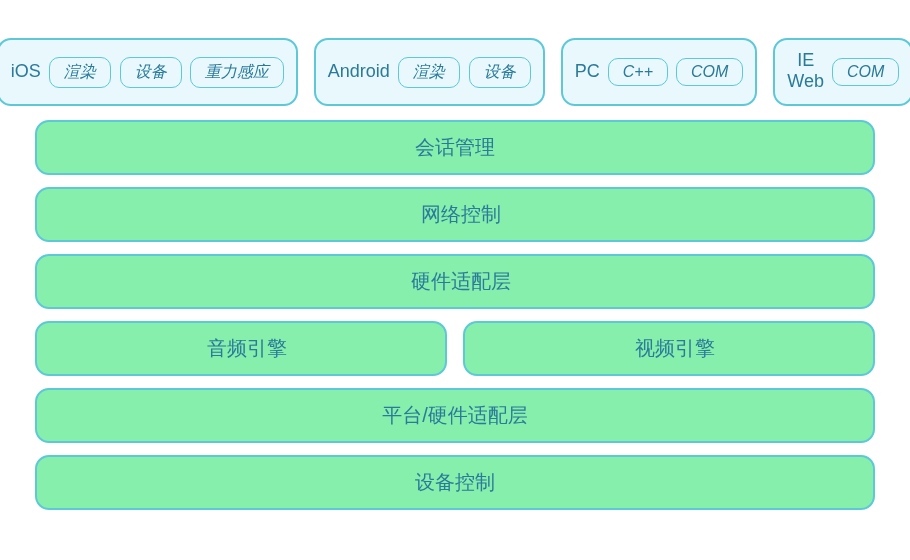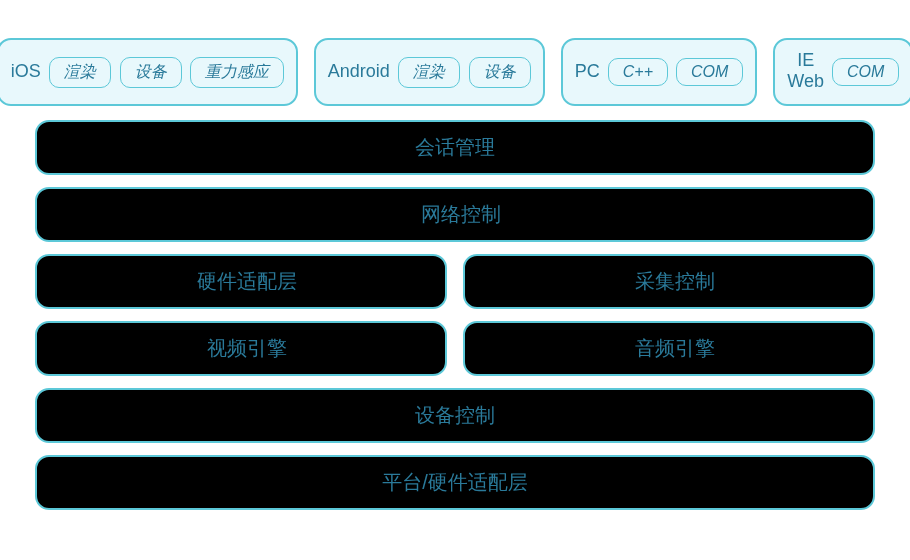--- a/index.html
+++ b/index.html
@@ -58,21 +58,21 @@
     }
     
     .layer-row {
       display: flex;
       gap: 16px;
       margin-bottom: 12px;
     }
     .layer-box {
       border: 2px solid #5cc8d8;
       border-radius: 14px;
-      background: #000000;
+      background: #86efac;
       padding: 12px 20px;
       text-align: center;
       font-size: 20px;
       color: #2a7a9a;
       font-weight: 400;
     }
     .layer-box.full {
       flex: 1;
     }
     .layer-box.half {
@@ -128,29 +128,28 @@
   <div class="layer-row">
     <div class="layer-box full">会话管理</div>
   </div>
 
   <div class="layer-row">
     <div class="layer-box half">网络控制</div>
   </div>
 
   <div class="layer-row">
     <div class="layer-box half">硬件适配层</div>
-    <div class="layer-box half">采集控制</div>
   </div>
 
   <div class="layer-row">
+    <div class="layer-box half">音频引擎</div>
     <div class="layer-box half">视频引擎</div>
-    <div class="layer-box half">音频引擎</div>
+  </div>
+
+  <div class="layer-row">
+    <div class="layer-box full">平台/硬件适配层</div>
   </div>
 
   <div class="layer-row">
     <div class="layer-box full">设备控制</div>
   </div>
 
-  <div class="layer-row">
-    <div class="layer-box full">平台/硬件适配层</div>
-  </div>
-
 </div>
 
 </body></html>

